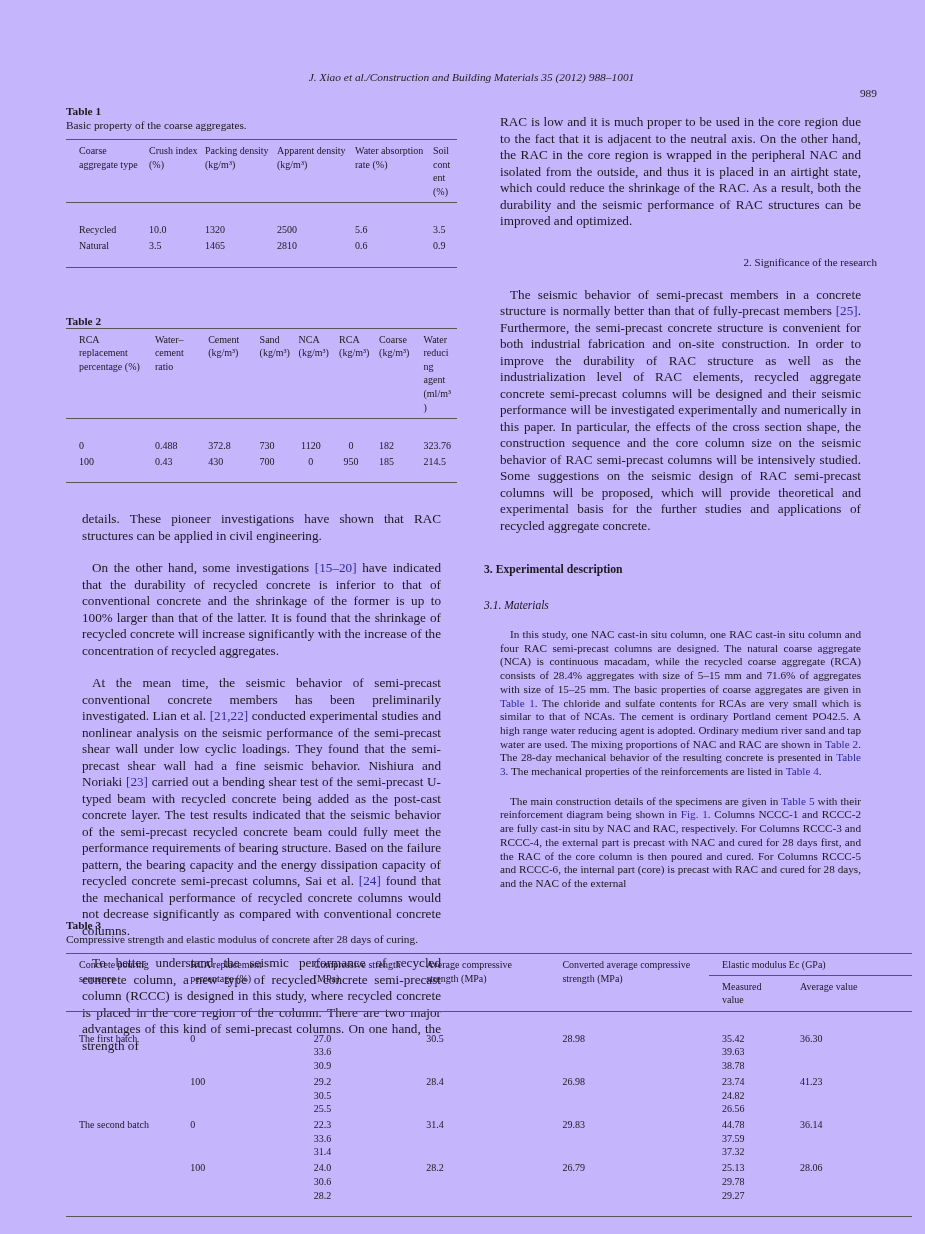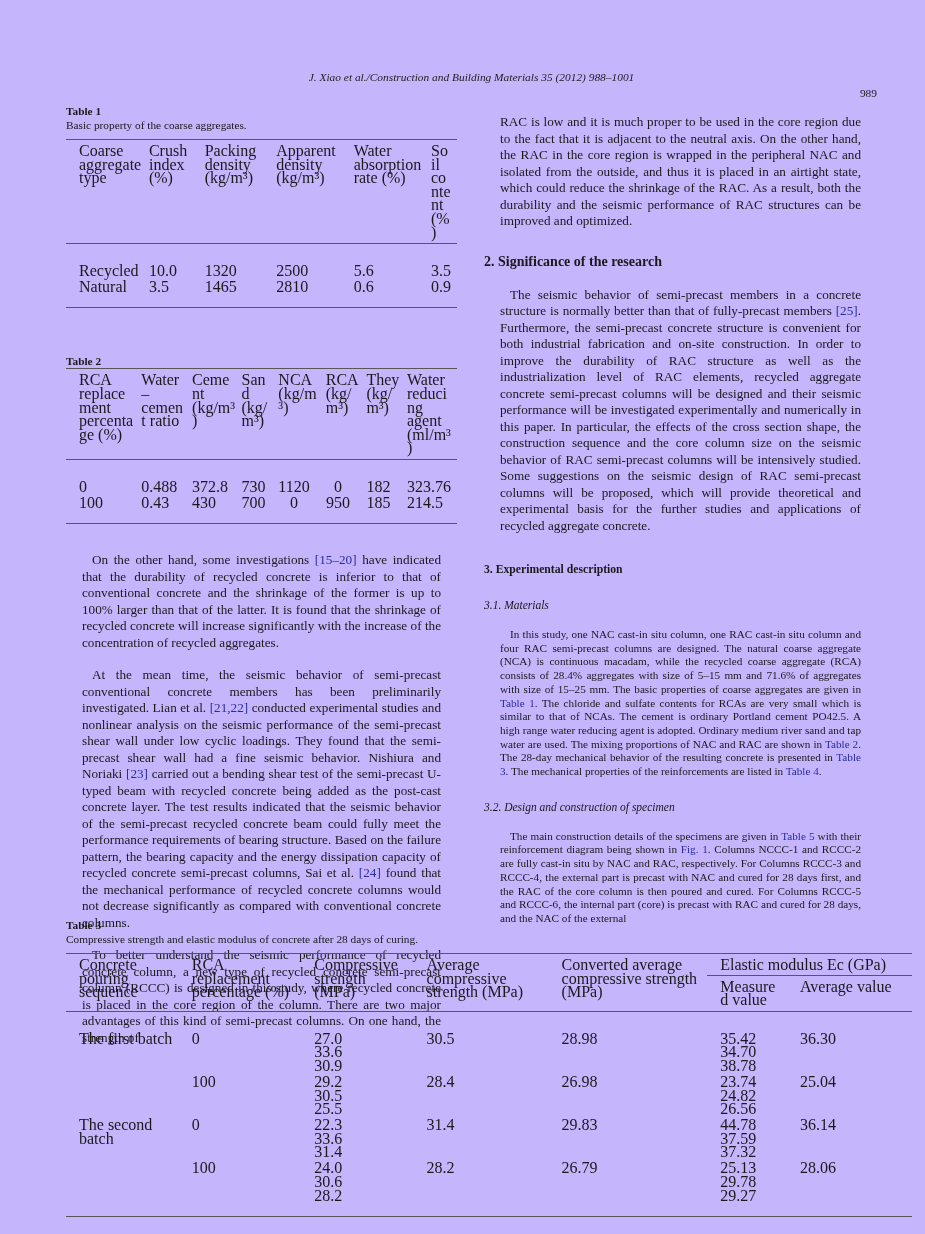--- a/index.html
+++ b/index.html
@@ -19,21 +19,21 @@
   .col-left  { position:absolute; left:66px;  top:104px; width:391px; }
   .col-right { position:absolute; left:484px; top:98px;  width:393px; }
 
   
   .tblock { margin:0; }
   .tb-gap-big { margin-bottom:46px; }
   .tb-gap-med { margin-bottom:28px; }
   .tlabel { font-weight:bold; font-size:11.3px; line-height:14px; }
   .tcap   { font-size:11.3px; line-height:14px; margin-bottom:7px; }
 
-  table { border-collapse:collapse; width:100%; font-size:16px; line-height:13.6px;
+  table { border-collapse:collapse; width:100%; font-size:10px; line-height:13.6px;
           border-top:1.5px solid #575757; border-bottom:1.5px solid #575757; }
   th { font-weight:normal; text-align:left; vertical-align:top;
        padding:4px 6px 4px 0; overflow-wrap:anywhere; }
   td { vertical-align:top; padding:1px 6px 1px 0; }
   thead th { border-bottom:1.1px solid #575757; }
   tbody tr:first-child td { padding-top:20px; }
   tbody tr:last-child  td { padding-bottom:14px; }
   th:first-child, td:first-child { padding-left:13px; }
 
   
@@ -55,21 +55,21 @@
   .t3 th.sub1{width:70px}
   .t3 th.span-head { border-bottom:1px solid #575757; padding-bottom:3px; padding-left:13px; }
   .t3 th, .t3 td { padding-left:13px; padding-right:4px; }
   .t3 td .ln { line-height:13.7px; }
 
   
   .flow p { margin:16px; text-align:justify; }
   p.body { font-size:13.2px; line-height:16.5px; }
   p.ps   { font-size:11.2px; line-height:13.7px; }
   .ind   { text-indent:10px; }
-  .h2  { font-weight:bold; font-size:14px; line-height:16px; margin:24px 0 17px; }
+  .h2  { font-weight:normal; font-size:11px; line-height:16px; margin:24px 0 17px;text-align:right; }
   .h3  { font-weight:bold; font-size:11.7px; line-height:14px; margin:29px 0 0; }
   .h3i { font-style:italic; font-size:11.5px; line-height:14px; margin:21px 0 12px; }
   .ref { color:#2b2ba0; }
 </style>
 </head>
 <body>
 
 <div class="page">
 
   <div class="running-head">
@@ -116,21 +116,21 @@
       <div class="tlabel">Table 2</div>
       <table id="t2" class="t2">
           <thead>
             <tr>
               <th>RCA replacement percentage (%)</th>
               <th>Water–cement ratio</th>
               <th>Cement (kg/m³)</th>
               <th>Sand (kg/m³)</th>
               <th>NCA (kg/m³)</th>
               <th>RCA (kg/m³)</th>
-              <th>They (kg/m³)</th>
+              <th>Coarse (kg/m³)</th>
               <th>Water reducing agent (ml/m³)</th>
             </tr>
           </thead>
           <tbody>
             <tr>
               <td>0</td>
               <td>0.488</td>
               <td>372.8</td>
               <td>730</td>
               <td>1120</td>
@@ -145,35 +145,35 @@
               <td>700</td>
               <td>0</td>
               <td>950</td>
               <td>185</td>
               <td>214.5</td>
             </tr>
           </tbody>
         </table>
     </div>
     <div id="leftflow" class="flow">
+        <p class="body"><span>details. These pioneer investigations have shown that RAC structures can be applied in civil engineering.</span></p>
         <p class="body ind"><span>On the other hand, some investigations </span><span class="ref">[15–20]</span><span> have indicated that the durability of recycled concrete is inferior to that of conventional concrete and the shrinkage of the former is up to 100% larger than that of the latter. It is found that the shrinkage of recycled concrete will increase significantly with the increase of the concentration of recycled aggregates.</span></p>
         <p class="body ind"><span>At the mean time, the seismic behavior of semi-precast conventional concrete members has been preliminarily investigated. Lian et al. </span><span class="ref">[21,22]</span><span> conducted experimental studies and nonlinear analysis on the seismic performance of the semi-precast shear wall under low cyclic loadings. They found that the semi-precast shear wall had a fine seismic behavior. Nishiura and Noriaki </span><span class="ref">[23]</span><span> carried out a bending shear test of the semi-precast U-typed beam with recycled concrete being added as the post-cast concrete layer. The test results indicated that the seismic behavior of the semi-precast recycled concrete beam could fully meet the performance requirements of bearing structure. Based on the failure pattern, the bearing capacity and the energy dissipation capacity of recycled concrete semi-precast columns, Sai et al. </span><span class="ref">[24]</span><span> found that the mechanical performance of recycled concrete columns would not decrease significantly as compared with conventional concrete columns.</span></p>
         <p class="body ind"><span>To better understand the seismic performance of recycled concrete column, a new type of recycled concrete semi-precast column (RCCC) is designed in this study, where recycled concrete is placed in the core region of the column. There are two major advantages of this kind of semi-precast columns. On one hand, the strength of</span></p>
       </div>
   </div>
 
   <div class="col-right">
     <div id="rightflow" class="flow">
         <p class="body"><span>RAC is low and it is much proper to be used in the core region due to the fact that it is adjacent to the neutral axis. On the other hand, the RAC in the core region is wrapped in the peripheral NAC and isolated from the outside, and thus it is placed in an airtight state, which could reduce the shrinkage of the RAC. As a result, both the durability and the seismic performance of RAC structures can be improved and optimized.</span></p>
         <div class="h2"><span>2. Significance of the research</span></div>
         <p class="body ind"><span>The seismic behavior of semi-precast members in a concrete structure is normally better than that of fully-precast members </span><span class="ref">[25]</span><span>. Furthermore, the semi-precast concrete structure is convenient for both industrial fabrication and on-site construction. In order to improve the durability of RAC structure as well as the industrialization level of RAC elements, recycled aggregate concrete semi-precast columns will be designed and their seismic performance will be investigated experimentally and numerically in this paper. In particular, the effects of the cross section shape, the construction sequence and the core column size on the seismic behavior of RAC semi-precast columns will be intensively studied. Some suggestions on the seismic design of RAC semi-precast columns will be proposed, which will provide theoretical and experimental basis for the further studies and applications of recycled aggregate concrete.</span></p>
         <div class="h3"><span>3. Experimental description</span></div>
         <div class="h3i"><span>3.1. Materials</span></div>
         <p class="ps ind"><span>In this study, one NAC cast-in situ column, one RAC cast-in situ column and four RAC semi-precast columns are designed. The natural coarse aggregate (NCA) is continuous macadam, while the recycled coarse aggregate (RCA) consists of 28.4% aggregates with size of 5–15 mm and 71.6% of aggregates with size of 15–25 mm. The basic properties of coarse aggregates are given in </span><span class="ref">Table 1</span><span>. The chloride and sulfate contents for RCAs are very small which is similar to that of NCAs. The cement is ordinary Portland cement PO42.5. A high range water reducing agent is adopted. Ordinary medium river sand and tap water are used. The mixing proportions of NAC and RAC are shown in </span><span class="ref">Table 2</span><span>. The 28-day mechanical behavior of the resulting concrete is presented in </span><span class="ref">Table 3</span><span>. The mechanical properties of the reinforcements are listed in </span><span class="ref">Table 4</span><span>.</span></p>
-        <div class="h3i"><span>3.2. Design and construction of specimen</span></div>
         <p class="ps ind"><span>The main construction details of the specimens are given in </span><span class="ref">Table 5</span><span> with their reinforcement diagram being shown in </span><span class="ref">Fig. 1</span><span>. Columns NCCC-1 and RCCC-2 are fully cast-in situ by NAC and RAC, respectively. For Columns RCCC-3 and RCCC-4, the external part is precast with NAC and cured for 28 days first, and the RAC of the core column is then poured and cured. For Columns RCCC-5 and RCCC-6, the internal part (core) is precast with RAC and cured for 28 days, and the NAC of the external</span></p>
       </div>
   </div>
 
   <div class="t3block">
     <div class="tlabel">Table 3</div>
     <div class="tcap">Compressive strength and elastic modulus of concrete after 28 days of curing.</div>
     <table id="t3" class="t3">
         <thead>
           <tr>
@@ -195,41 +195,41 @@
             <td>0</td>
             <td>
               <div class="ln">27.0</div>
               <div class="ln">33.6</div>
               <div class="ln">30.9</div>
             </td>
             <td>30.5</td>
             <td>28.98</td>
             <td>
               <div class="ln">35.42</div>
-              <div class="ln">34.70</div>
+              <div class="ln">39.63</div>
               <div class="ln">38.78</div>
             </td>
             <td>36.30</td>
           </tr>
           <tr>
             <td></td>
             <td>100</td>
             <td>
               <div class="ln">29.2</div>
               <div class="ln">30.5</div>
               <div class="ln">25.5</div>
             </td>
             <td>28.4</td>
             <td>26.98</td>
             <td>
               <div class="ln">23.74</div>
               <div class="ln">24.82</div>
               <div class="ln">26.56</div>
             </td>
-            <td>25.04</td>
+            <td>41.23</td>
           </tr>
           <tr>
             <td>The second batch</td>
             <td>0</td>
             <td>
               <div class="ln">22.3</div>
               <div class="ln">33.6</div>
               <div class="ln">31.4</div>
             </td>
             <td>31.4</td>

